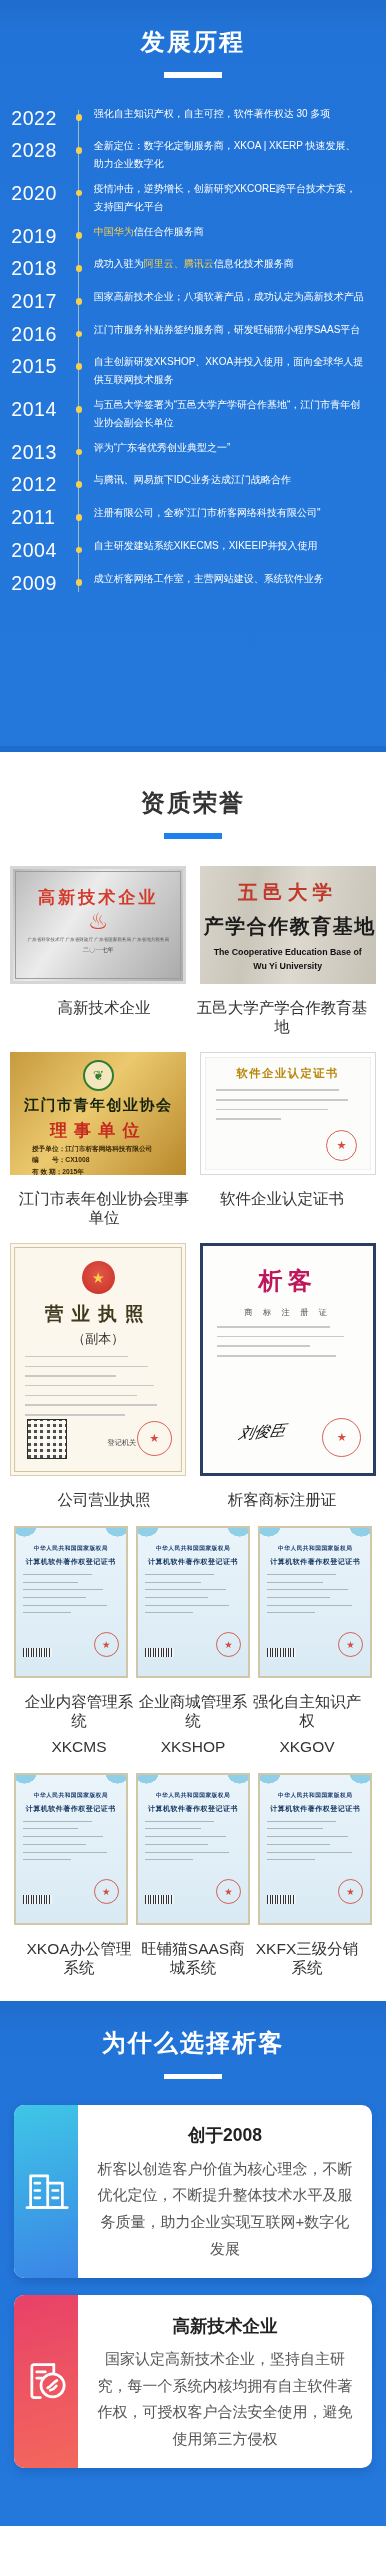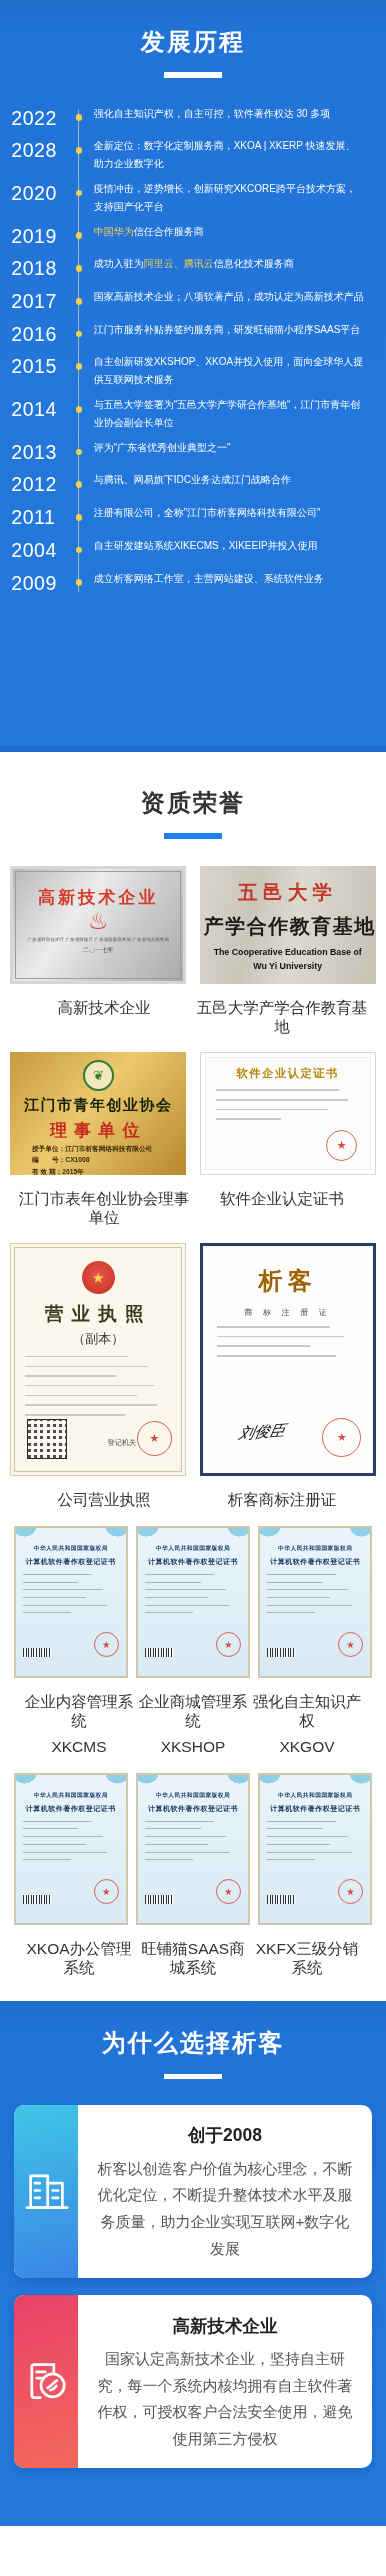--- a/index.html
+++ b/index.html
@@ -75,21 +75,21 @@
   .cert-license .sub{color:#333;font-size:13px;margin-top:4.1px;}
   .cert-license .glines{text-align:left;}
   .cert-license .qr{position:absolute;left:15.5px;bottom:15.5px;width:38px;height:38px;background:
       repeating-linear-gradient(0deg,#2b2b2b 0 3.1px,#f7f3e6 3.1px 6.2px),
       repeating-linear-gradient(90deg,#2b2b2b 0 3.1px,#f7f3e6 3.1px 6.2px);
       background-blend-mode:screen;border:1.5px solid #2b2b2b;}
   .cert-license .reg{position:absolute;right:49px;bottom:27px;font-size:7.2px;color:#444;}
   .cert-license .seal{position:absolute;right:13.4px;bottom:18.5px;width:33px;height:33px;}
   
   .cert-tm{width:176px;height:233px;background:#fdfdfb;border:3.1px solid #2c3d63;padding:15.5px 14.4px;}
-  .cert-tm .brand{text-align:center;color:#a16207;font-size:24px;font-weight:bold;letter-spacing:5.2px;margin-top:3.1px;}
+  .cert-tm .brand{text-align:center;color:#be185d;font-size:24px;font-weight:bold;letter-spacing:5.2px;margin-top:3.1px;}
   .cert-tm .label{text-align:center;color:#555;font-size:8.2px;letter-spacing:4.1px;margin-top:10.3px;}
   .cert-tm .sign{position:absolute;left:36px;bottom:30px;color:#111;font-size:15.5px;font-style:italic;transform:skew(-12deg,-4deg);}
   .cert-tm .seal{position:absolute;right:11.3px;bottom:15.5px;width:37px;height:37px;}
   
   .cc{width:114px;height:152px;background:linear-gradient(180deg,#eaf4fa,#d9eaf4);border:2.1px solid #cfc7a8;box-sizing:border-box;position:relative;padding:17.5px 7.2px 0;overflow:hidden;}
   .cc .corner{position:absolute;width:28px;height:13.4px;background:radial-gradient(ellipse at top,#8fd0e8 0 60%,transparent 61%);}
   .cc .corner.tl{left:-3.1px;top:-2.1px;transform:rotate(-18deg);}
   .cc .corner.tr{right:-3.1px;top:-2.1px;transform:rotate(18deg);}
   .cc-h1{color:#1a3c6e;font-size:5.7px;font-weight:bold;text-align:center;letter-spacing:0.5px;}
   .cc-h2{color:#14355f;font-size:7px;font-weight:bold;text-align:center;margin-top:4.1px;letter-spacing:0.5px;}

